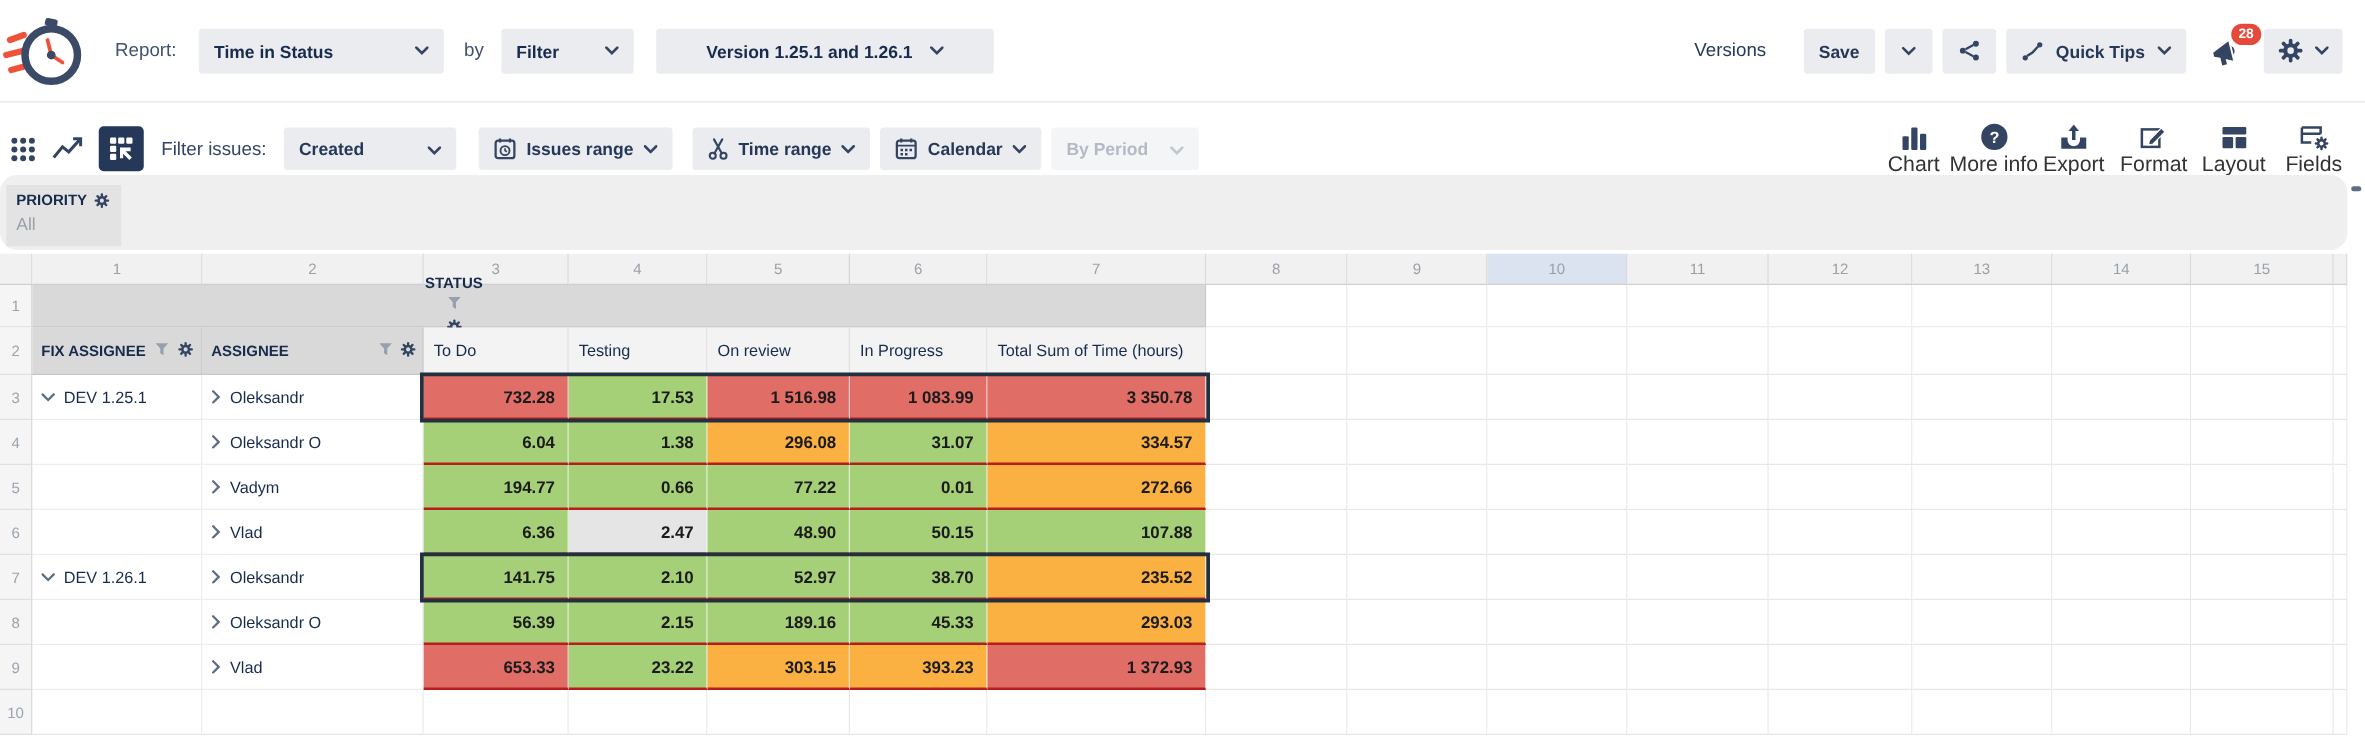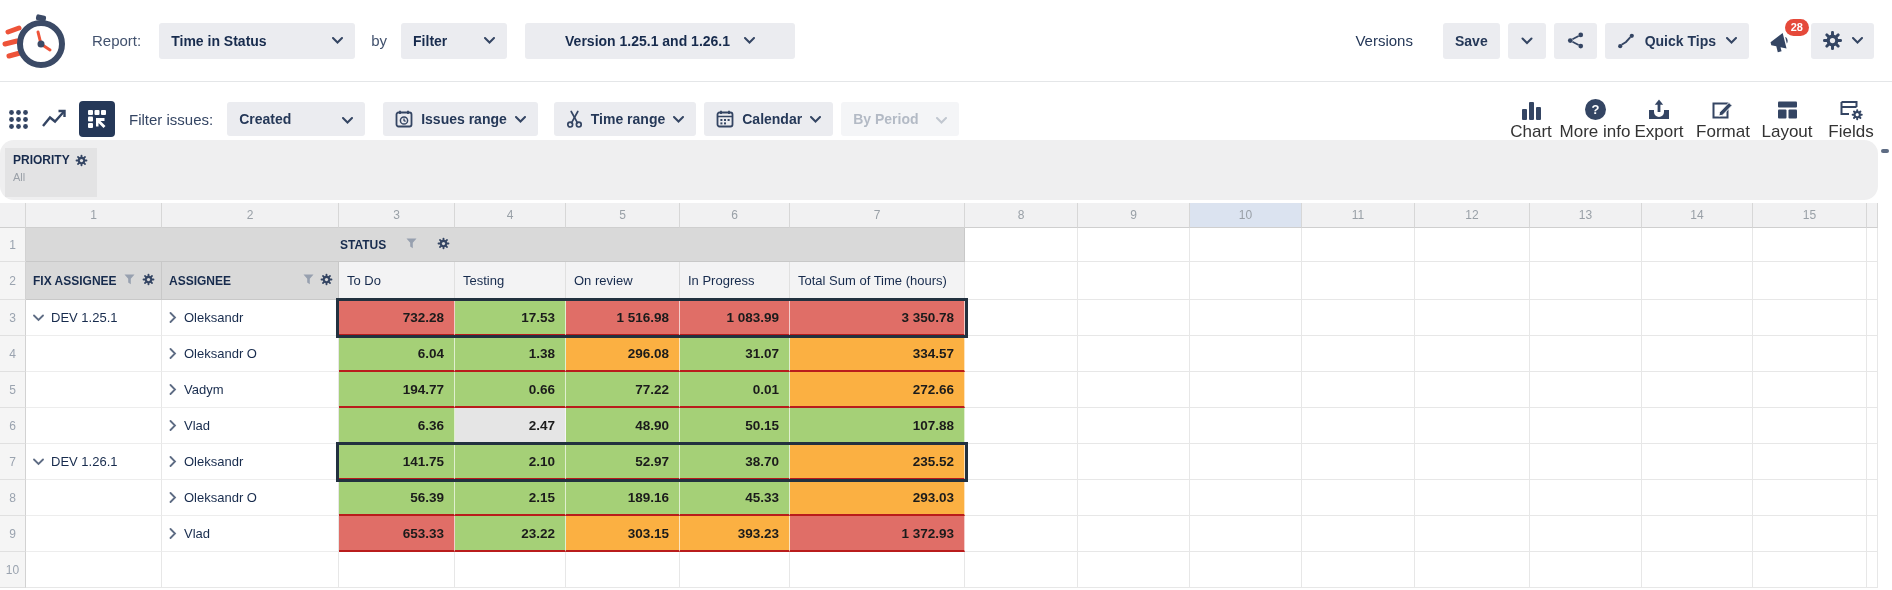--- a/index.html
+++ b/index.html
@@ -54,21 +54,21 @@
   .action { width:58px; display:flex; flex-direction:column; align-items:center; gap:1px; cursor:pointer; }
   .action .alabel { font-size:17px; color:#333; white-space:nowrap; }
   .action .aicon { height:24px; display:flex; align-items:flex-end; }
   
   .priority-band { position:absolute; left:0; top:140px; width:1878px; height:60px; background:#efeff0;border-radius:14px; }
   .priority-chip {
     position:absolute; left:5px; top:8px; width:92px; height:49px; background:#e3e3e4;
     padding:5px 8px; cursor:pointer;
   }
   .priority-title { display:flex; align-items:center; gap:5px; font-size:12px; font-weight:bold; color:#172b4d; }
-  .priority-all { font-size:11px; color:#9aa0a8; margin-top:4px; }
+  .priority-all { font-size:14px; color:#9aa0a8; margin-top:4px; }
   
   .grid {
     position:absolute; left:0; top:203px; width:1878px;
     display:grid;
     grid-template-columns:26px 136px 177px 116px 111px 114px 110px 175px 113px 112px 112px 113px 115px 112px 111px 114px 11px;
     grid-template-rows:25px 34px 38px repeat(7,36px) 36px;
     font-size:13px;
   }
   .cell { border-right:1px solid #e7e7e7; border-bottom:1px solid #e7e7e7; background:#fff; overflow:hidden; }
   .cell-colnum {
@@ -407,21 +407,21 @@
       <div class="cell-colnum">9</div>
       <div class="cell-colnum hl">10</div>
       <div class="cell-colnum">11</div>
       <div class="cell-colnum">12</div>
       <div class="cell-colnum">13</div>
       <div class="cell-colnum">14</div>
       <div class="cell-colnum">15</div>
       <div class="cell-colnum"></div>
       <div class="cell-gutter">1</div>
       <div class="cell-grayhead" style="grid-column: 2 / span 7;">
-        <span style="margin-left:314px; display:flex; align-items:center; gap:20px;">
+        <span style="margin-left:314px; display:flex; align-items:center; gap:4px;flex-direction:column;">
           <span>STATUS</span>
           <span><svg width="11" height="11" viewBox="0 0 11 11">
               <path d="M0.5 0.5 h10 l-3.7 4.3 v5.4 l-2.6 -1.7 v-3.7 z" fill="#97a0af"></path>
             </svg></span>
           <span><svg width="13" height="13" viewBox="0 0 20 20">
               <g fill="#344563">
                 <rect x="8.6" y="1" width="2.8" height="18" rx="1.2"></rect>
                 <rect x="8.6" y="1" width="2.8" height="18" rx="1.2" transform="rotate(45 10 10)"></rect>
                 <rect x="8.6" y="1" width="2.8" height="18" rx="1.2" transform="rotate(90 10 10)"></rect>
                 <rect x="8.6" y="1" width="2.8" height="18" rx="1.2" transform="rotate(135 10 10)"></rect>

